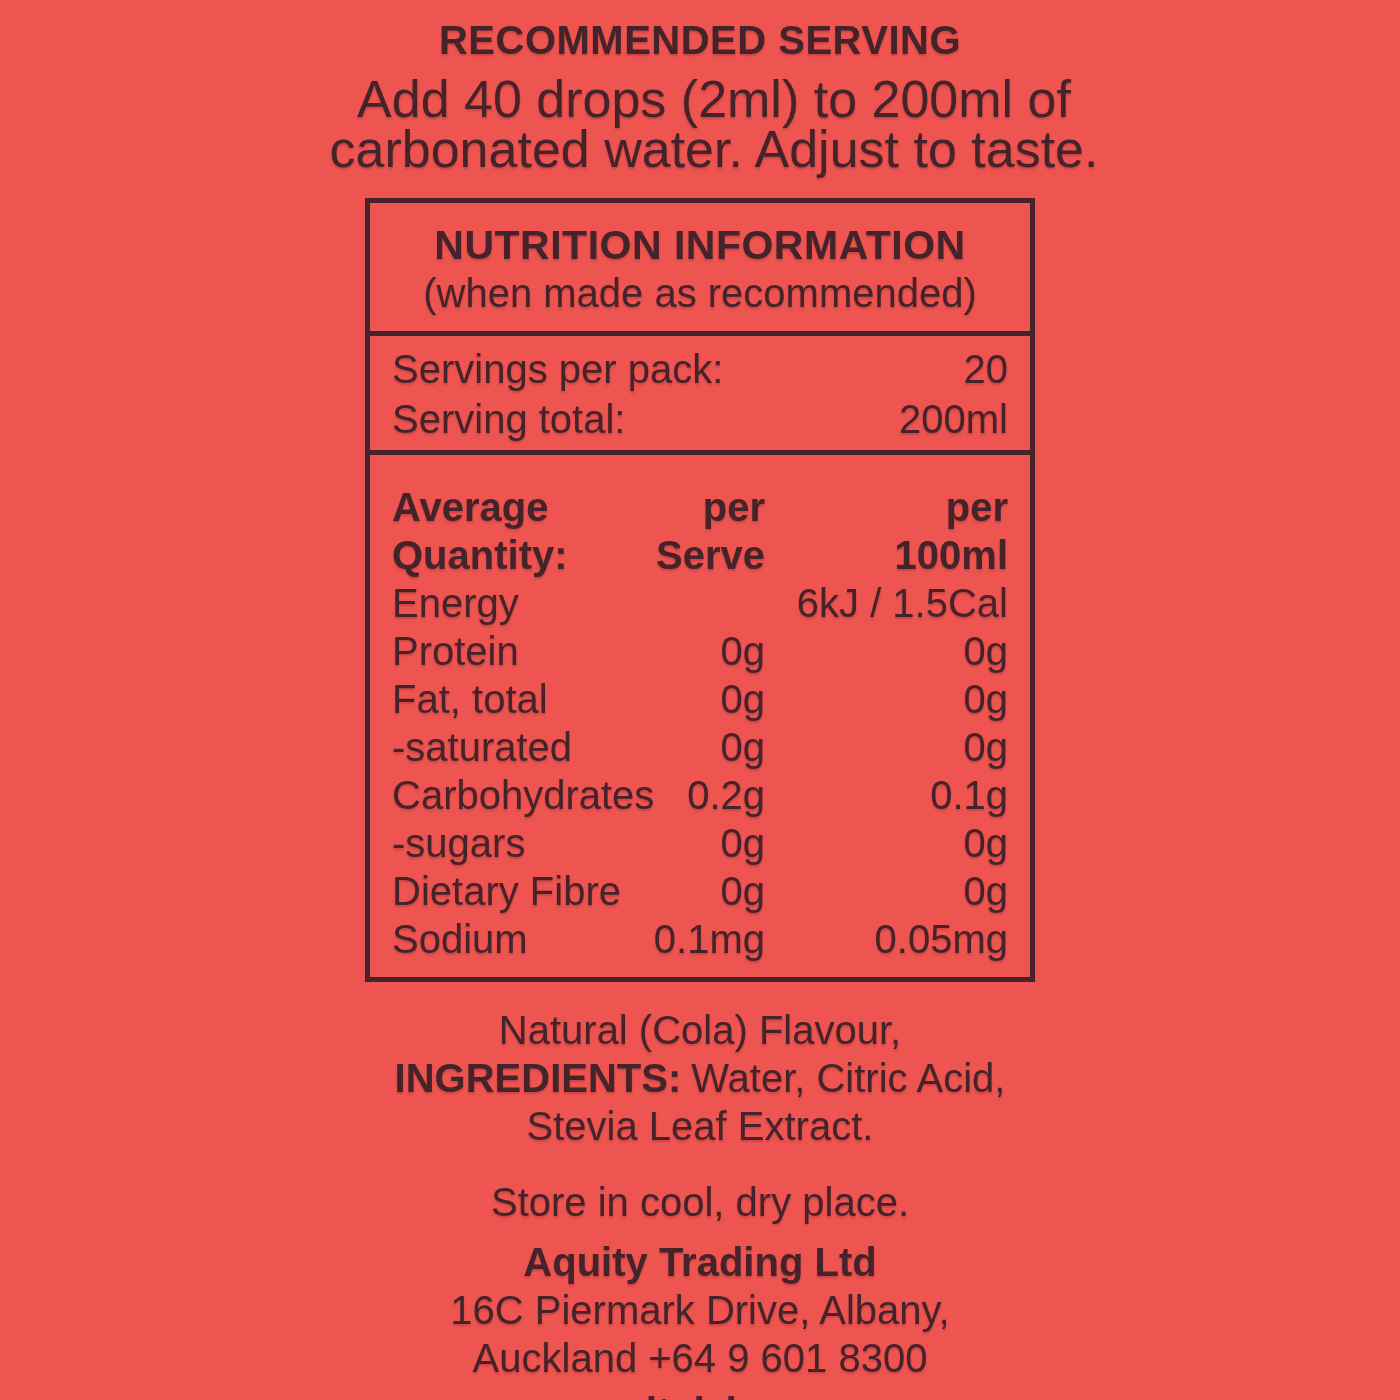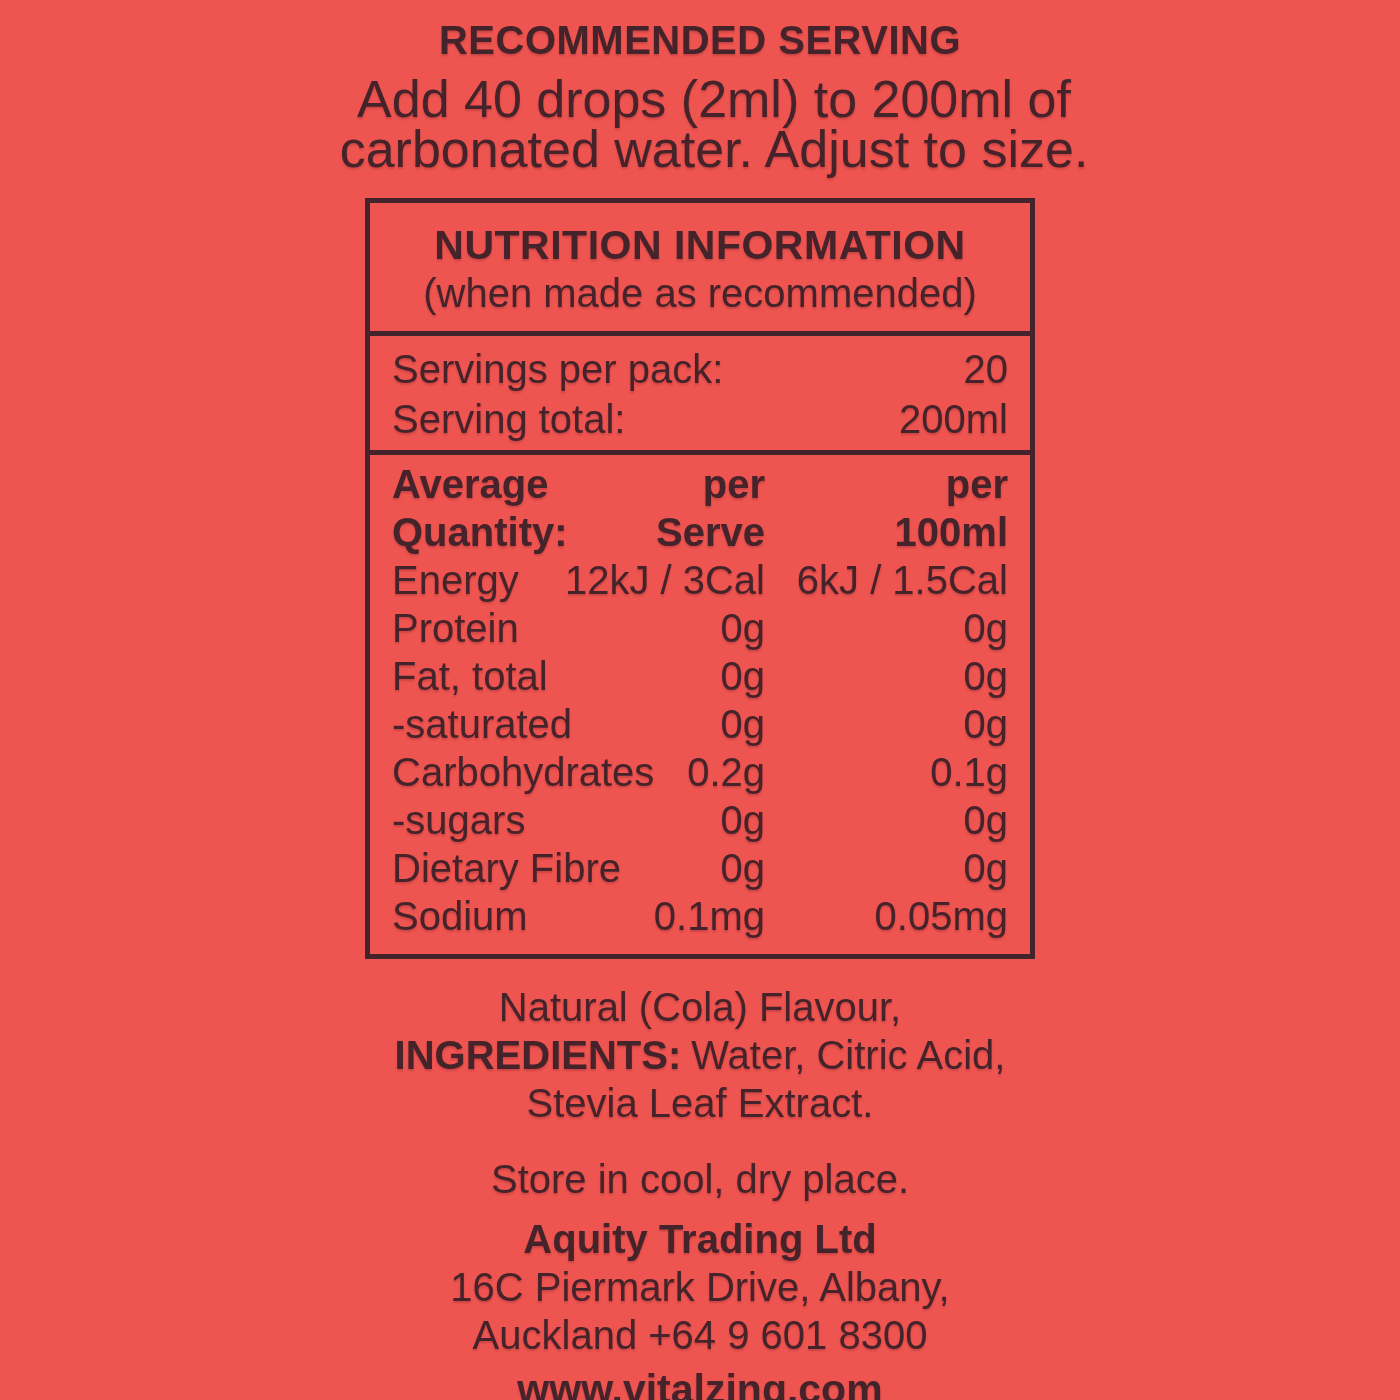--- a/index.html
+++ b/index.html
@@ -30,42 +30,42 @@
   }
   .panel-title { font-size: 41px; font-weight: 700; line-height: 48px; letter-spacing: 0.5px; }
   .panel-subtitle { font-size: 40px; line-height: 48px; }
 
   .servings {
     border-bottom: 5px solid #45232a;
     padding: 8px 22px 6px 22px; font-size: 40px; text-align: right;
   }
   .srow { display: flex; justify-content: space-between; line-height: 50px; }
 
-  .ntable { padding: 5px 22px 14px 22px; font-size: 40px; }
+  .ntable { padding: 28px 22px 14px 22px; font-size: 40px; }
   .nrow { position: relative; line-height: 48px; white-space: nowrap; }
   .nrow .c2 { position: absolute; right: 243px; top: 0; }
   .nrow .c3 { position: absolute; right: 0; top: 0; }
   .bold { font-weight: 700; }
 
   .ingredients { margin-top: 24px; text-align: center; font-size: 40px; line-height: 48px; }
   .ing-rest { margin-left: 10px; }
   .storage { margin-top: 28px; text-align: center; font-size: 40px; line-height: 48px; }
   .distributor { margin-top: 12px; text-align: center; font-size: 40px; line-height: 48px; }
   .dist-name { font-weight: 700; }
   .website { font-weight: 700; margin-top: 6px; font-size: 41px; }
 </style>
 </head>
 <body>
 
 <div class="page">
 
   <div class="top-note">
     <div class="rec-title">RECOMMENDED SERVING</div>
     <div class="rec-line">Add 40 drops (2ml) to 200ml of</div>
-    <div class="rec-line">carbonated water. Adjust to size.</div>
+    <div class="rec-line">carbonated water. Adjust to taste.</div>
   </div>
 
   <div class="panel">
 
     <div class="panel-header">
       <div class="panel-title">NUTRITION INFORMATION</div>
       <div class="panel-subtitle">(when made as recommended)</div>
     </div>
 
     <div class="servings">
@@ -86,21 +86,20 @@
         <span class="c3">per</span>
       </div>
       <div class="nrow bold">
         <span>Quantity:</span>
         <span class="c2">Serve</span>
         <span class="c3">100ml</span>
       </div>
 
       <div class="nrow">
         <span>Energy</span>
-        <span class="c2">12kJ / 3Cal</span>
         <span class="c3">6kJ / 1.5Cal</span>
       </div>
       <div class="nrow">
         <span>Protein</span>
         <span class="c2">0g</span>
         <span class="c3">0g</span>
       </div>
       <div class="nrow">
         <span>Fat, total</span>
         <span class="c2">0g</span>

